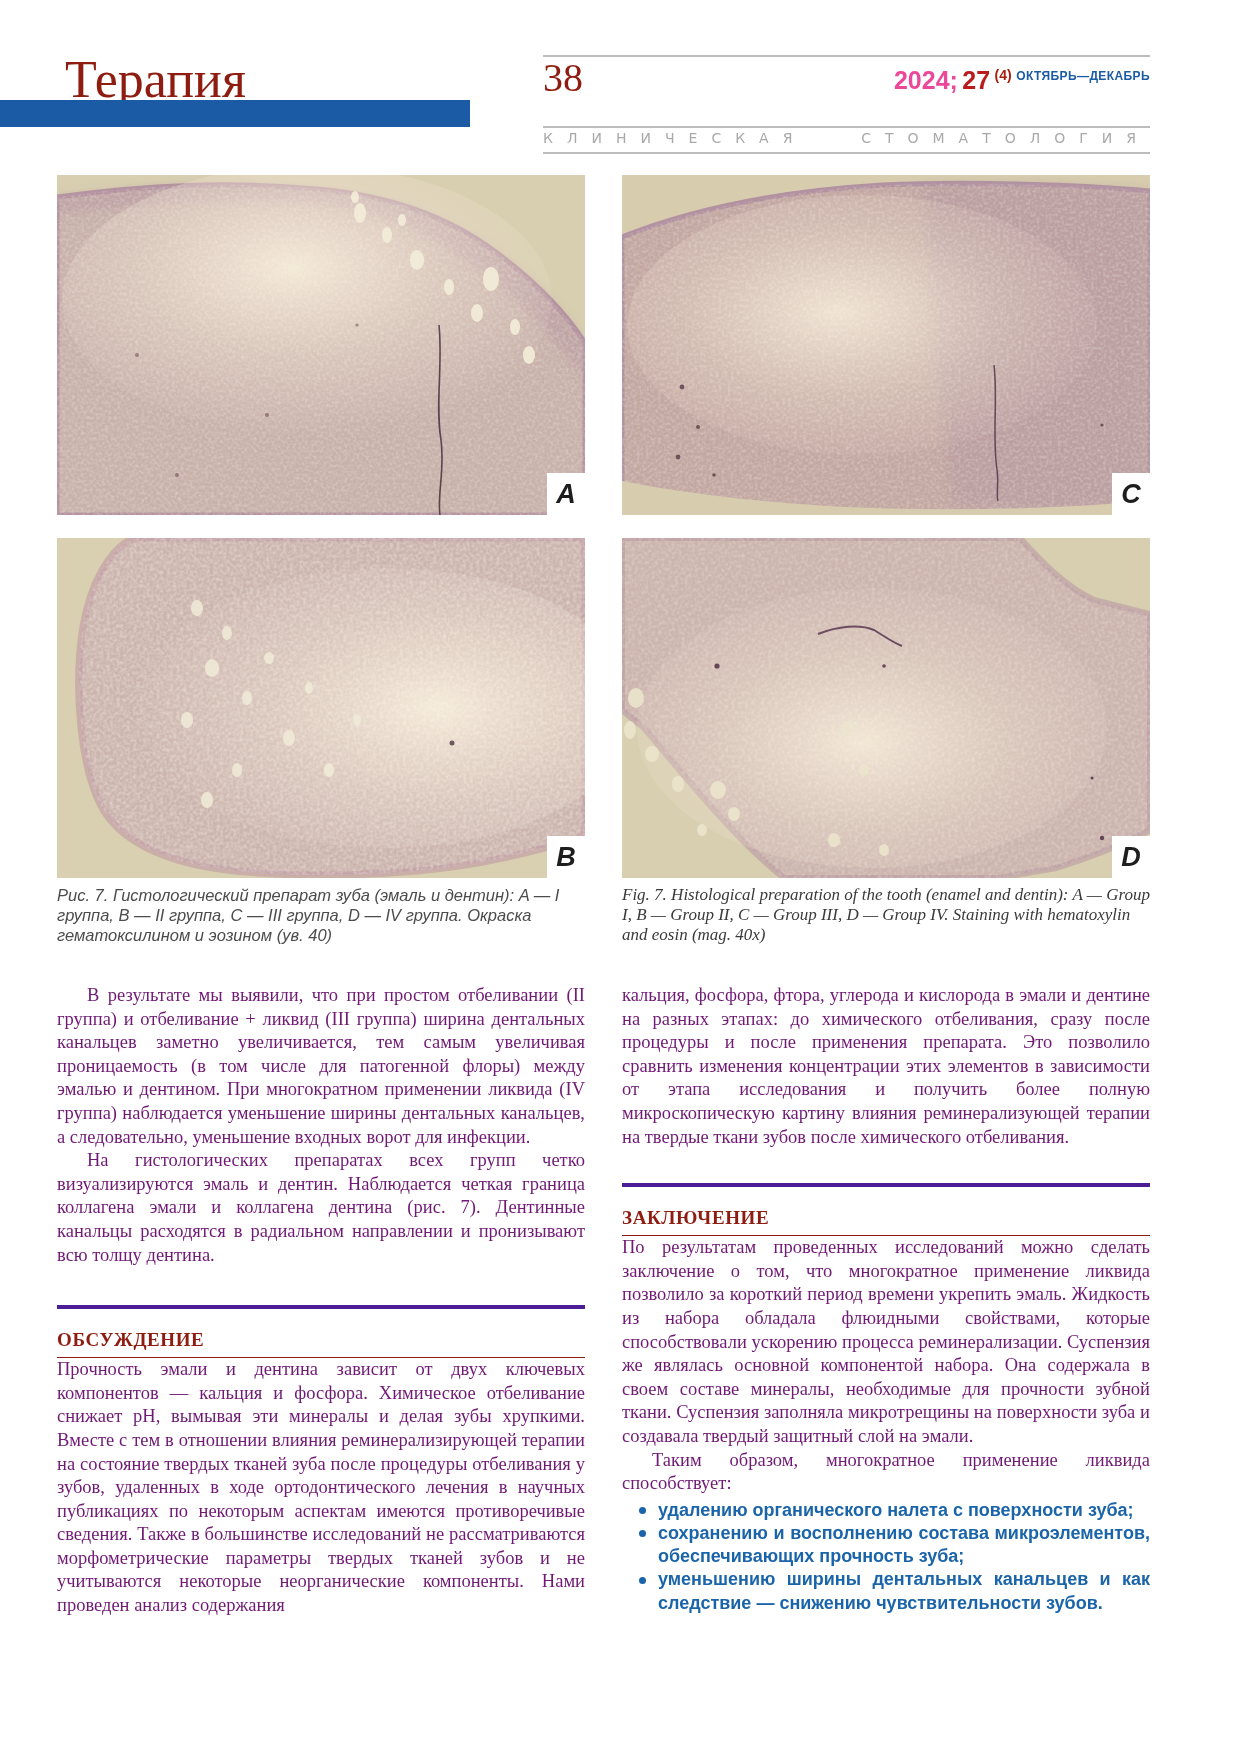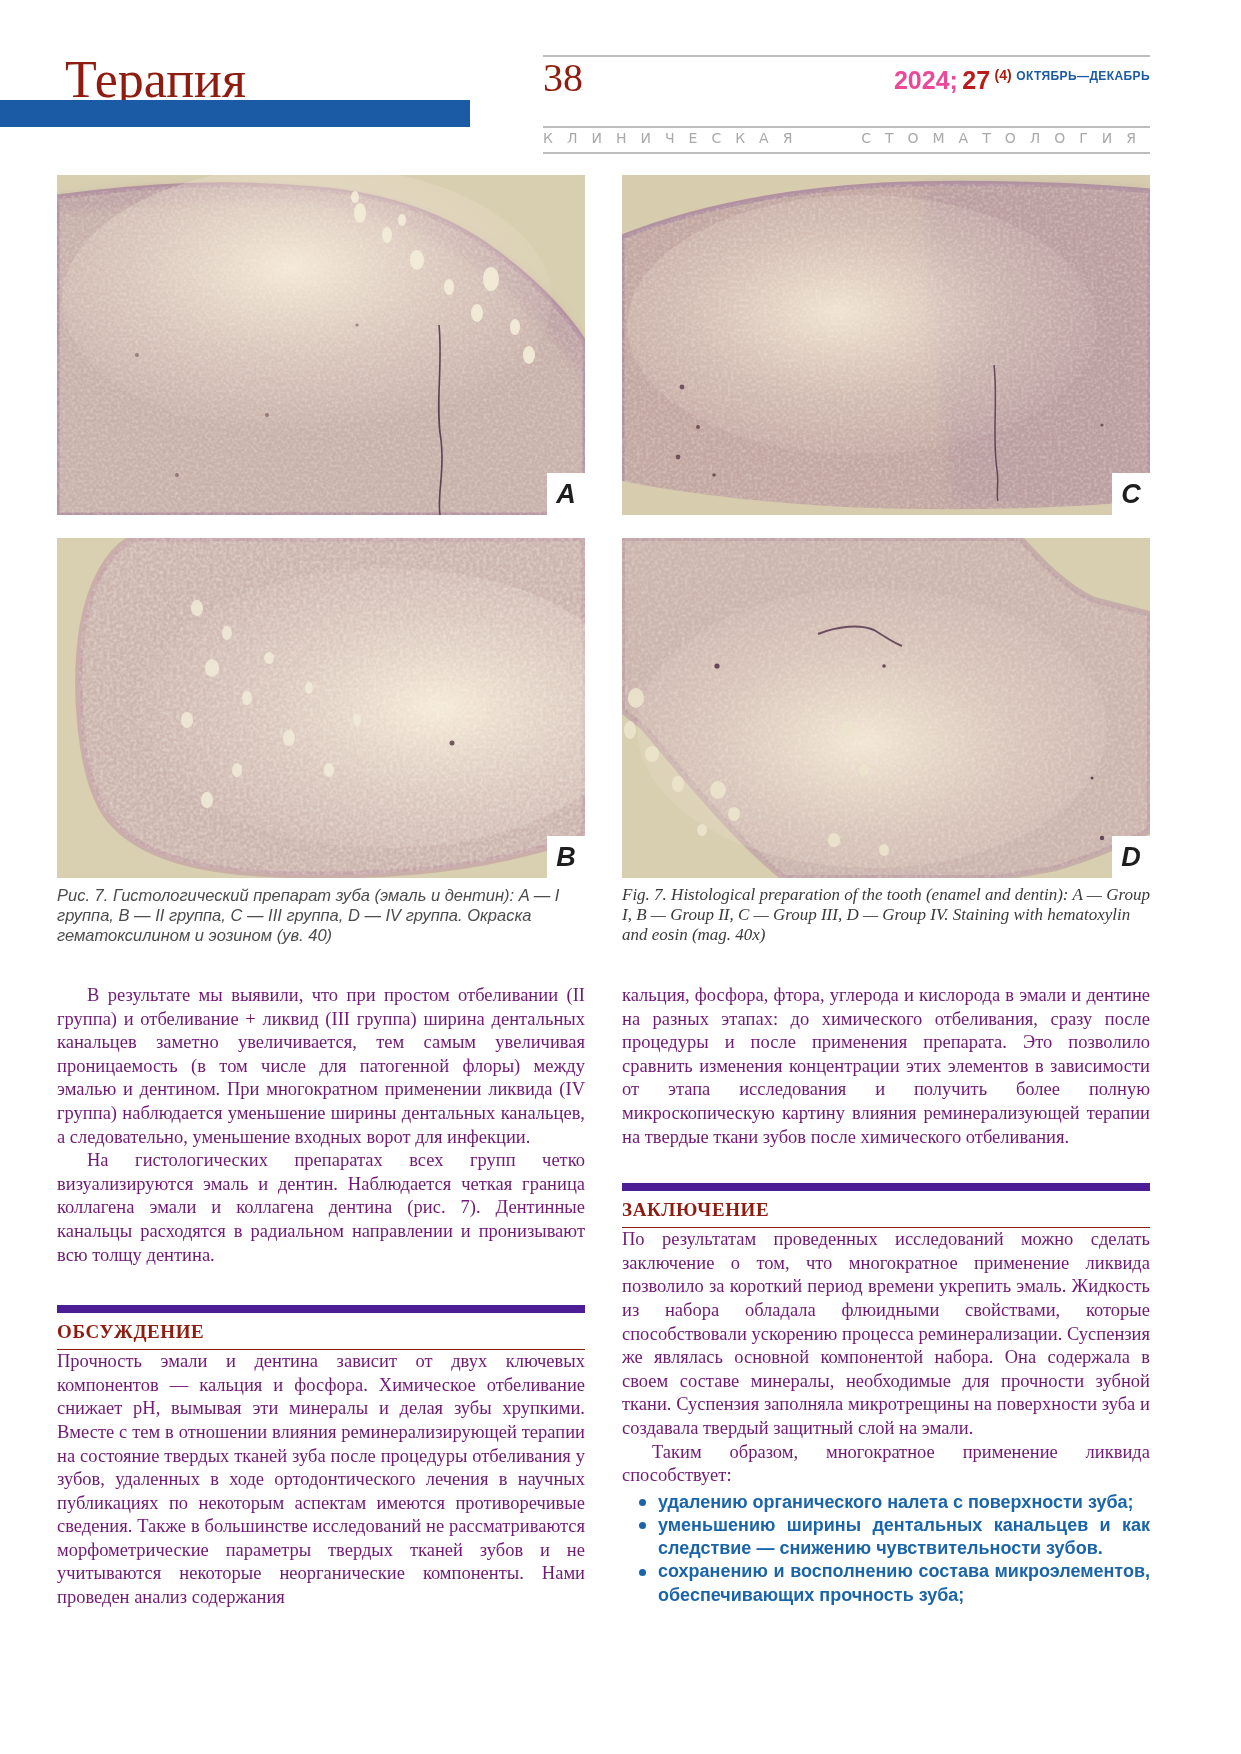--- a/index.html
+++ b/index.html
@@ -64,21 +64,21 @@
   }
   
   .col { position:absolute; top:984px; width:528px; }
   .col-left  { left:57px; }
   .col-right { left:622px; }
   p.body {
     margin:0; font-size:18.5px; line-height:23.6px; text-align:justify;
     color:#701a75;
   }
   p.indent { text-indent:30px; }
-  .sec-head { margin-top:38px; border-top:8px solid #4c1d95; padding-top:8px; }
+  .sec-head { margin-top:38px; border-top:4px solid #4c1d95; padding-top:20px; }
   .sec-head h2 {
     margin:0; padding:0 0 6px 0; border-bottom:1.5px solid #8f1c10;
     font-family:"Liberation Serif", serif; font-weight:bold;
     font-size:19px; letter-spacing:0.6px; color:#8f1c10;
   }
   .sec-body { margin-top:12px; }
   .sec-head-right { margin-top:34px; }
   ul.blue-bullets {
     margin:3px 0 0 0; padding:0; list-style:none;
     font-family:"Liberation Sans", sans-serif; font-weight:bold;
@@ -297,18 +297,18 @@
 
   <div class="col col-right">
     <p class="body">кальция, фосфора, фтора, углерода и кислорода в эмали и дентине на разных этапах: до химического отбеливания, сразу после процедуры и после применения препарата. Это позволило сравнить изменения концентрации этих элементов в зависимости от этапа исследования и получить более полную микроскопическую картину влияния реминерализующей терапии на твердые ткани зубов после химического отбеливания.</p>
     <div class="sec-head sec-head-right">
       <h2>ЗАКЛЮЧЕНИЕ</h2>
     </div>
     <p class="body sec-body">По результатам проведенных исследований можно сделать заключение о том, что многократное применение ликвида позволило за короткий период времени укрепить эмаль. Жидкость из набора обладала флюидными свойствами, которые способствовали ускорению процесса реминерализации. Суспензия же являлась основной компонентой набора. Она содержала в своем составе минералы, необходимые для прочности зубной ткани. Суспензия заполняла микротрещины на поверхности зуба и создавала твердый защитный слой на эмали.</p>
     <p class="body indent">Таким образом, многократное применение ликвида способствует:</p>
     <ul class="blue-bullets">
       <li>удалению органического налета с поверхности зуба;</li>
+      <li>сохранению и восполнению состава микроэлементов, обеспечивающих прочность зуба;</li>
       <li>уменьшению ширины дентальных канальцев и как следствие — снижению чувствительности зубов.</li>
-      <li>сохранению и восполнению состава микроэлементов, обеспечивающих прочность зуба;</li>
     </ul>
   </div>
 
 </div>
 
 </body></html>

